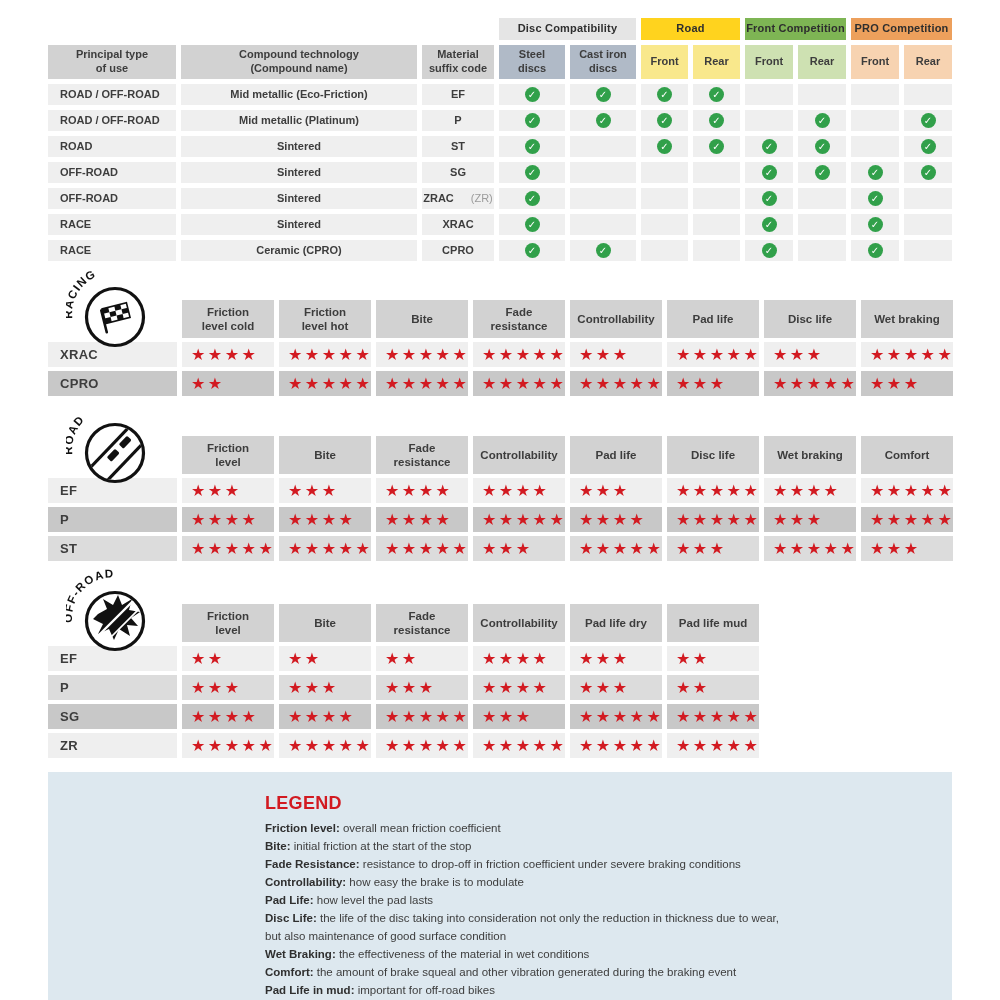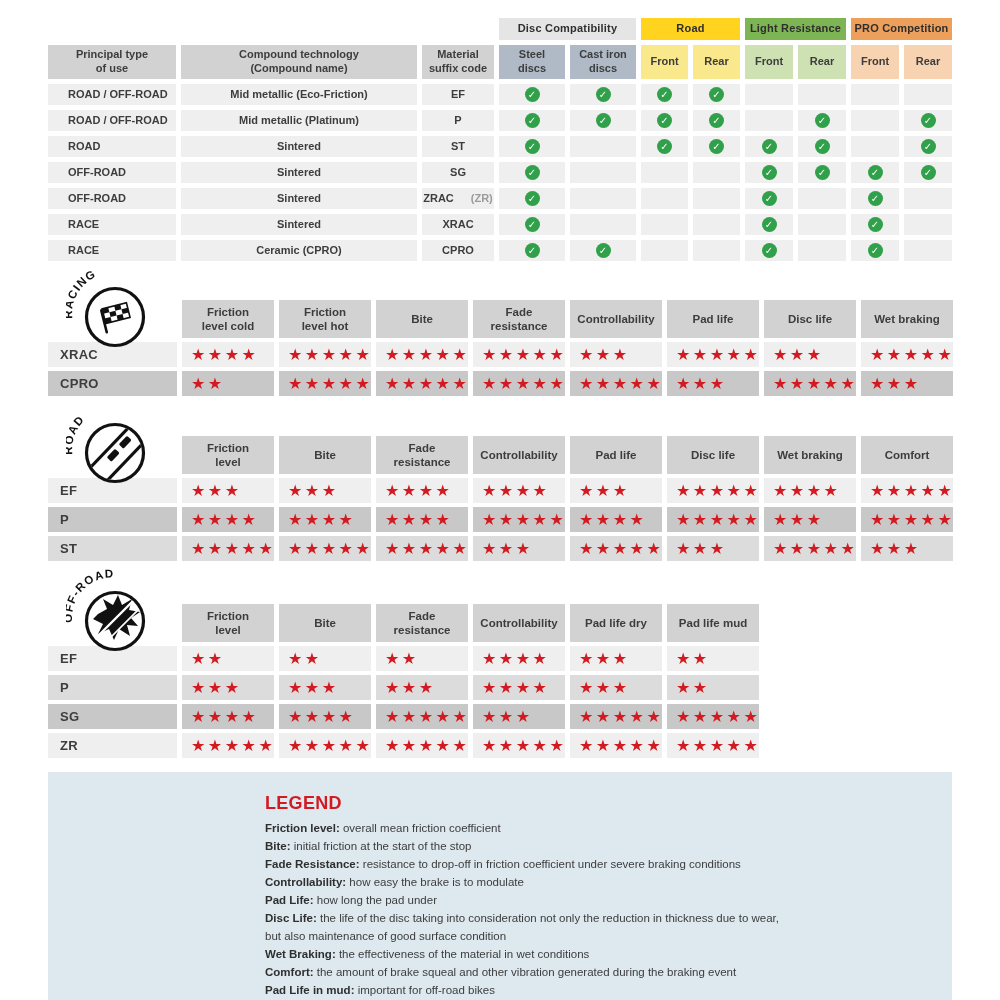--- a/index.html
+++ b/index.html
@@ -15,22 +15,22 @@
     display: grid;
     grid-template-columns: 128px 236px 72px 66px 66px 47px 47px 48px 48px 48px 48px;
     column-gap: 5px; row-gap: 5px;
     font-size: 11px; font-weight: 700;
   }
   .compat .cell { display: flex; align-items: center; justify-content: center; text-align: center; white-space: pre-line; line-height: 1.25; }
   .compat .spacer { background: transparent; }
   .compat .group-hd { height: 22px; color: #2e2e2e; letter-spacing: .2px; }
   .compat .col-hd { height: 34px; background: #d2d2d2; }
   .compat .data { height: 21px; background: #efefef; }
-  .compat .use-cell { justify-content: flex-start; padding-left: 20px; text-align: left; }
-  .suffix-note { color: #9b9b9b; margin-left: 17px; font-weight: 700; }
+  .compat .use-cell { justify-content: flex-start; padding-left: 12px; text-align: left; }
+  .suffix-note { color: #9b9b9b; margin-left: 17px; font-weight: 400; }
 
   .check {
     width: 15px; height: 15px; border-radius: 50%;
     background: #31a04a; color: #fff; font-size: 10px; font-weight: 700;
     display: flex; align-items: center; justify-content: center; line-height: 1;
   }
 
   
   .section { position: relative; padding-top: 32px; }
   .section-icon { position: absolute; left: 18px; top: -4px; width: 92px; height: 92px; }
@@ -65,21 +65,21 @@
 </style>
 </head>
 <body>
 
 <div class="page">
 
   <div class="compat" id="compat-grid">
       <div class="cell spacer" style="grid-column:1/4"></div>
       <div class="cell group-hd" style="grid-column:span 2;background:#e5e5e5">Disc Compatibility</div>
       <div class="cell group-hd" style="grid-column:span 2;background:#ffd31e">Road</div>
-      <div class="cell group-hd" style="grid-column:span 2;background:#7eb554">Light Resistance</div>
+      <div class="cell group-hd" style="grid-column:span 2;background:#7eb554">Front Competition</div>
       <div class="cell group-hd" style="grid-column:span 2;background:#eda05c">PRO Competition</div>
       <div class="cell col-hd">Principal type
 of use</div>
       <div class="cell col-hd">Compound technology
 (Compound name)</div>
       <div class="cell col-hd">Material
 suffix code</div>
       <div class="cell col-hd" style="background:#b0bac7">Steel
 discs</div>
       <div class="cell col-hd" style="background:#b0bac7">Cast iron
@@ -475,21 +475,21 @@
       </div>
     </div>
 
   <div class="legend">
     <div class="legend-title">LEGEND</div>
     <div id="legend-lines">
         <div class="legend-line"><b><span>Friction level</span>:</b><span> overall mean friction coefficient</span></div>
         <div class="legend-line"><b><span>Bite</span>:</b><span> initial friction at the start of the stop</span></div>
         <div class="legend-line"><b><span>Fade Resistance</span>:</b><span> resistance to drop-off in friction coefficient under severe braking conditions</span></div>
         <div class="legend-line"><b><span>Controllability</span>:</b><span> how easy the brake is to modulate</span></div>
-        <div class="legend-line"><b><span>Pad Life</span>:</b><span> how long the pad under</span></div>
+        <div class="legend-line"><b><span>Pad Life</span>:</b><span> how level the pad lasts</span></div>
         <div class="legend-line"><b><span>Disc Life</span>:</b><span> the life of the disc taking into consideration not only the reduction in thickness due to wear,</span></div>
         <div class="legend-line"><span>but also maintenance of good surface condition</span></div>
         <div class="legend-line"><b><span>Wet Braking</span>:</b><span> the effectiveness of the material in wet conditions</span></div>
         <div class="legend-line"><b><span>Comfort</span>:</b><span> the amount of brake squeal and other vibration generated during the braking event</span></div>
         <div class="legend-line"><b><span>Pad Life in mud</span>:</b><span> important for off-road bikes</span></div>
       </div>
   </div>
 
 </div>
 

